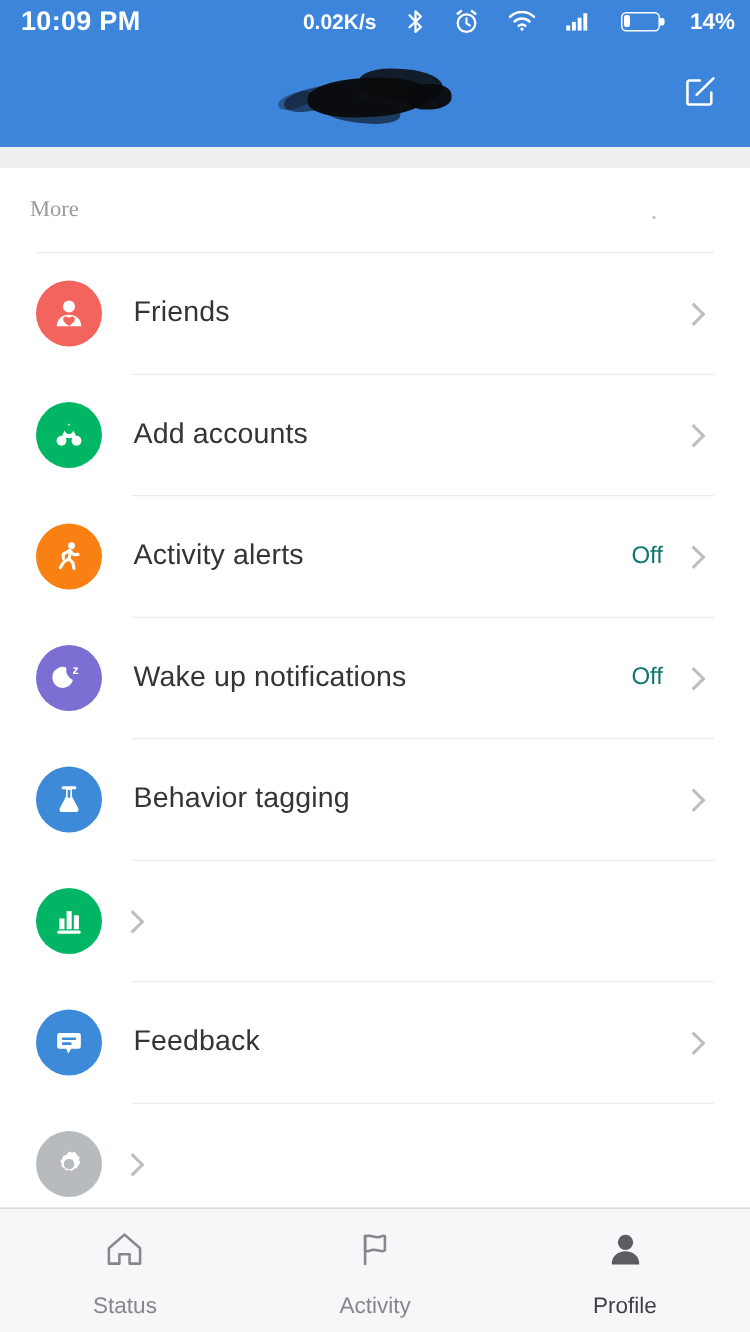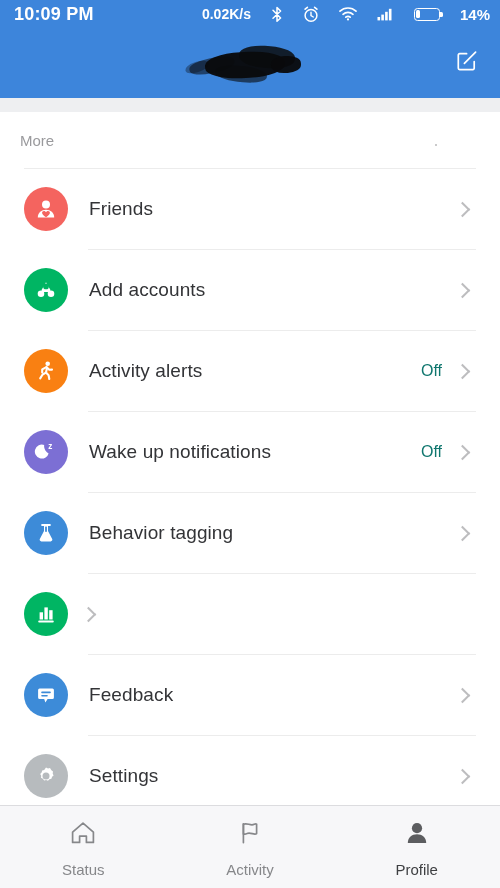--- a/index.html
+++ b/index.html
@@ -58,21 +58,21 @@
   }
 
   
   .gap{ height:14px; background:#eeeff1; }
   .content{ background:#fff; }
 
   .section-head{
     height:56px; display:flex; align-items:center;
     padding:0 20px; position:relative;
   }
-  .section-head .label{ font-size:15px; color:#9a9a9d; }
+  .section-head .label{ font-size:15px; color:#9a9a9d;font-family:Liberation Serif, serif; }
   .section-head .dot{
     position:absolute; right:63px; top:32px;
     width:2px; height:2px; background:#b8b8ba; border-radius:50%;
   }
   .head-rule{
     height:1px; background:#ececec; margin:0 24px 0 24px;
   }
 
   .row{
     height:80px; display:flex; align-items:center;
@@ -282,21 +282,20 @@
   </div>
   <div class="divider"></div>
 
   <div class="row">
     <span class="ic" style="background:#b7bbbe">
       <svg width="26" height="26" viewBox="0 0 26 26">
         <path d="M13 4.6 l2 .8 2-.5 1.4 2.3 1.6 1.3 -.3 2 .9 1.9 -1.5 1.4 -.7 1.9 -2 .5 -1.4 1.5 -1.9-.7 -2 .4 -1.2-1.7 -1.9-.9 .2-2 -1-1.8 1.4-1.5 .6-1.9 2-.6 Z" fill="#fff"></path>
         <circle cx="13" cy="13" r="3.5" fill="#b7bbbe"></circle>
       </svg>
     </span>
-    <span class="title">Settings</span>
     <span class="value"></span>
     <span class="chev"></span>
   </div>
 </div>
 
 <div class="tabbar">
   <div class="tab">
     <span>
       <svg width="28" height="26" viewBox="0 0 28 26">
         <path d="M3.6 12.2 L14 3.1 L24.4 12.2 V22.4 H17.4 V16.2 H10.6 V22.4 H3.6 Z" fill="none" stroke="#86878a" stroke-width="1.7" stroke-linejoin="round"></path>

